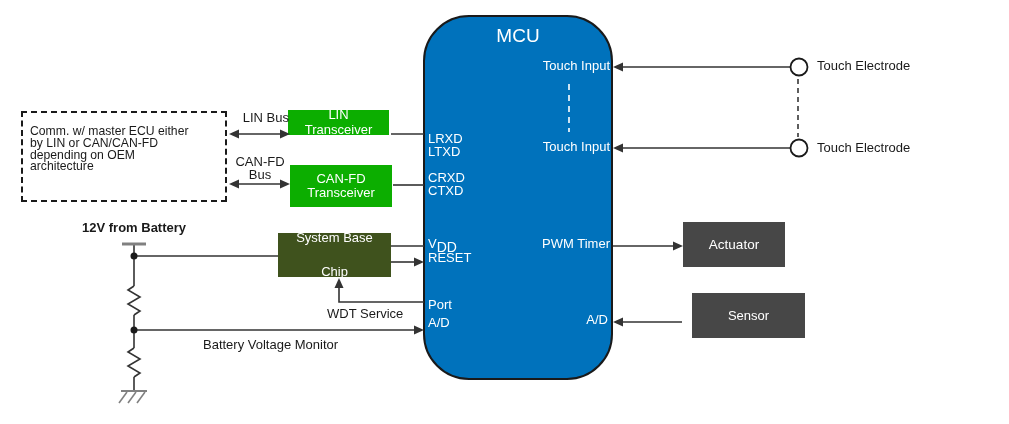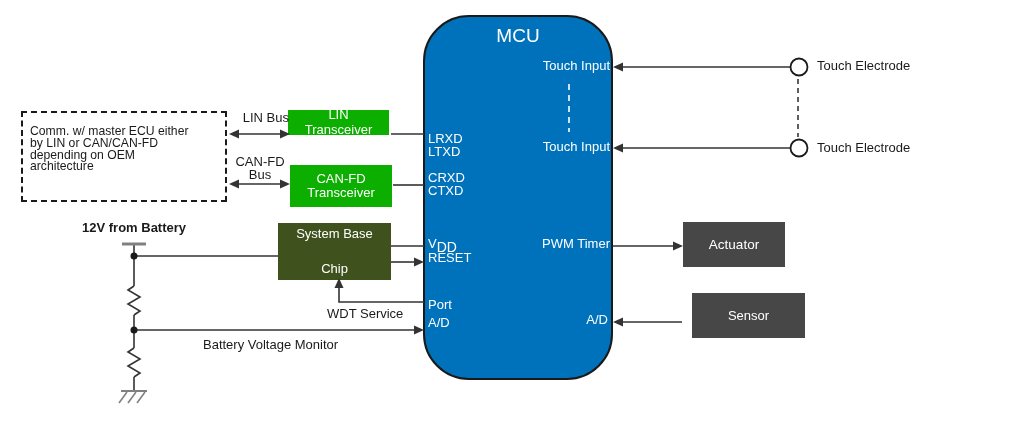--- a/index.html
+++ b/index.html
@@ -6,21 +6,21 @@
   #canvas{position:relative;width:1009px;height:424px;background:#fff;overflow:hidden;}
 
   
   .blk{position:absolute;display:flex;flex-direction:column;align-items:center;justify-content:center;
        color:#fff;text-align:center;box-sizing:border-box;}
   #mcu{left:423px;top:15px;width:190px;height:365px;background:var(--mcu-blue,#0072BC);
        border:2px solid #1a1a1a;border-radius:46px;}
   #mcu-title{position:absolute;left:423px;top:25px;width:190px;text-align:center;color:#fff;font-size:19px;}
   #lin-tr{left:288px;top:110px;width:101px;height:25px;background:var(--transceiver-green,#0CAE00);font-size:13px;line-height:14.5px;}
   #can-tr{left:290px;top:165px;width:102px;height:42px;background:var(--transceiver-green,#0CAE00);font-size:13px;line-height:14.5px;}
-  #sbc{left:278px;top:223px;width:113px;height:57px;background:var(--sbc-olive,#3F521D);font-size:13px;line-height:14.5px;gap:20px;}
+  #sbc{left:278px;top:233px;width:113px;height:44px;background:var(--sbc-olive,#3F521D);font-size:13px;line-height:14.5px;gap:20px;}
   #actuator{left:683px;top:222px;width:102px;height:45px;background:var(--peripheral-gray,#474747);font-size:13.5px;}
   #sensor{left:692px;top:293px;width:113px;height:45px;background:var(--peripheral-gray,#474747);font-size:13px;}
 
   
   .pin{position:absolute;color:#fff;font-size:13px;line-height:12.5px;white-space:nowrap;}
   .pin.r{text-align:center;}
   #pin-lrxd{left:428px;top:133px;}
   #pin-crxd{left:428px;top:172px;}
   #pin-vdd{left:428px;top:238px;}
   #pin-reset{left:428px;top:252px;}

